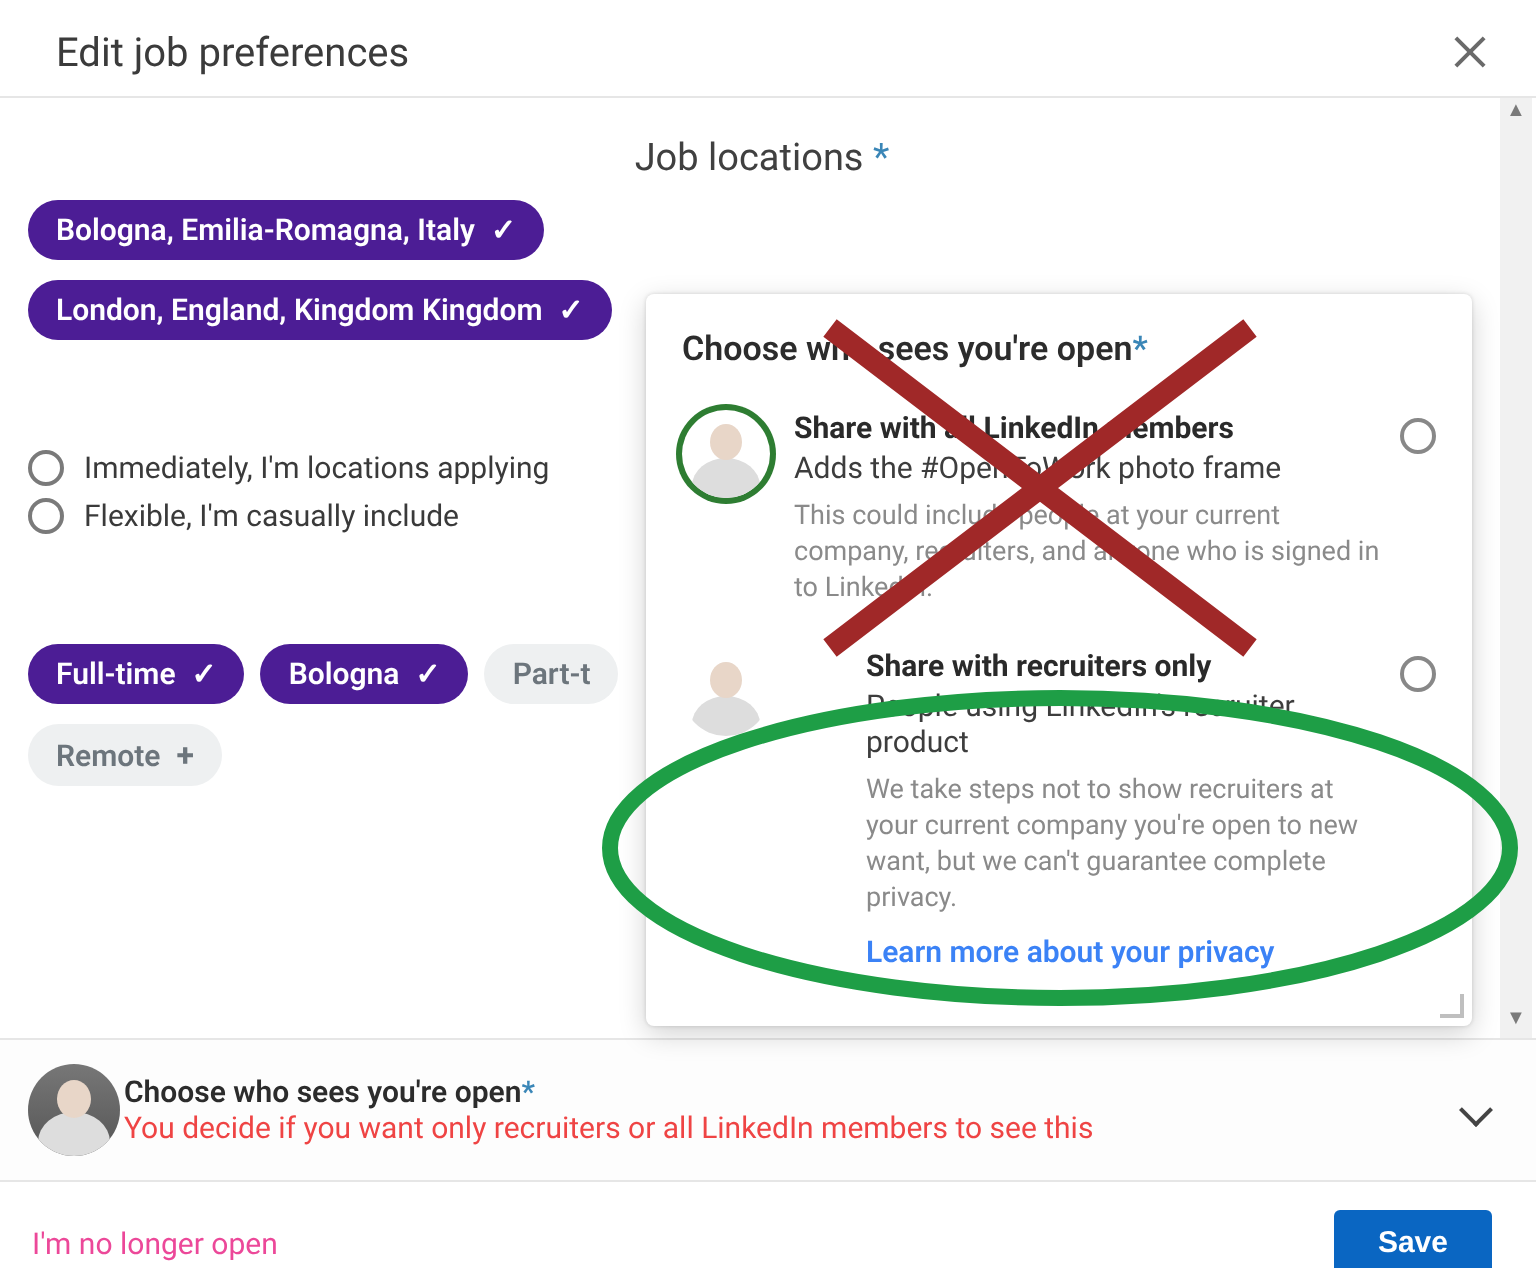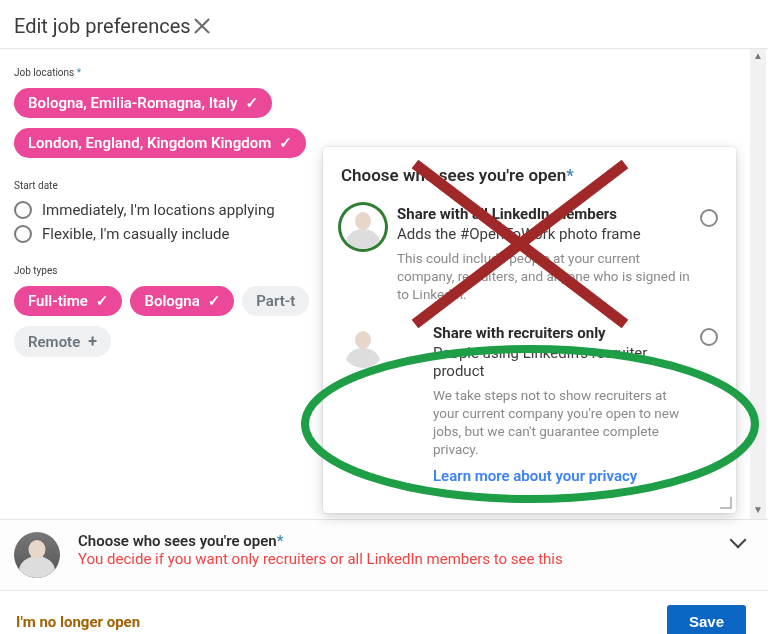--- a/index.html
+++ b/index.html
@@ -8,22 +8,22 @@
     font-family: -apple-system, BlinkMacSystemFont, "Segoe UI", Roboto, Helvetica, Arial, sans-serif;
     font-size: 14px;
     color: #1d1d1d;
     width: 768px;
     height: 634px;
     background: #fff;
     position: relative;
     overflow: hidden;
   }
   .header {
-    display:flex; align-items:center; justify-content:flex-start;
-    padding: 14px 22px 10px 14px;
+    display:flex; align-items:center; justify-content:space-between;
+    padding: 14px 22px 10px 28px;
     border-bottom: 1px solid #e6e6e6;
   }
   .header h1 { font-size:20px; font-weight:400; margin:0; color:#3b3b3b; }
   .close-x { width:22px; height:22px; color:#5e5e5e; cursor:pointer; position:relative; }
   .close-x::before, .close-x::after {
     content:""; position:absolute; left:10px; top:1px; width:2px; height:20px; background:#6a6a6a;
   }
   .close-x::before { transform:rotate(45deg); }
   .close-x::after { transform:rotate(-45deg); }
 
@@ -34,30 +34,30 @@
   }
   .scrollbar-track {
     position:absolute; right:2px; top:0; width:16px; height:470px; background:#f1f1f1;
   }
   .scrollbar-up, .scrollbar-down {
     position:absolute; left:0; width:16px; height:16px; text-align:center; line-height:14px; font-size:10px; color:#7a7a7a;
   }
   .scrollbar-up { top:0; }
   .scrollbar-down { bottom:0; }
 
-  .section-label { font-size:10px; color:#404040; margin-bottom:10px; }
+  .section-label { font-size:19px; color:#404040; margin-bottom:10px;text-align:center; }
   .asterisk { color:#3a86b7; }
 
   .pill-row { display:flex; flex-wrap:wrap; gap:8px; margin-bottom:10px; }
   .pill {
     display:inline-flex; align-items:center; gap:8px;
     border-radius:18px; padding:6px 14px; font-size:15px; font-weight:600;
     cursor:pointer;
   }
-  .pill.active { background:#ec4899; color:#fff; }
+  .pill.active { background:#4c1d95; color:#fff; }
   .pill.inactive { background:#eef0f1; color:#6c757c; }
   .tick { font-weight:700; }
   .plus { font-weight:700; font-size:16px; }
 
   .subsection { margin-top:22px; }
   .radio-row { display:flex; align-items:center; gap:10px; margin:6px 0; cursor:pointer; }
   .radio-circle { width:18px; height:18px; border:2px solid #7a7a7a; border-radius:50%; flex-shrink:0; }
   .radio-row span.label { font-size:15px; color:#3a3a3a; }
 
   
@@ -84,42 +84,42 @@
   .po-desc { font-size:13.5px; color:#8a8a8a; margin-top:6px; line-height:1.35; }
   .po-radio { position:absolute; right:0; top:4px; width:18px; height:18px; border:2px solid #888; border-radius:50%; }
   .po-link { color:#3b82f6; font-size:15px; font-weight:600; margin-top:8px; display:inline-block; cursor:pointer; }
   .po-corner { position:absolute; right:4px; bottom:4px; width:12px; height:12px; border-right:2px solid #bfbfbf; border-bottom:2px solid #bfbfbf; }
 
   
   .anno { position:absolute; z-index:200; pointer-events:none; }
 
   
   .summary {
-    display:flex; gap:18px;
+    display:flex; align-items:center; gap:2px;
     padding:12px 22px 12px 14px;
     border-top:1px solid #e6e6e6;
     border-bottom:1px solid #e6e6e6;
     background:#fdfdfd;
     position:relative;
   }
   .summary .avatar { width:46px; height:46px; border-radius:50%; background:linear-gradient(#777,#555); position:relative; overflow:hidden; flex-shrink:0;}
   .summary .avatar span.body { position:absolute; bottom:-8px; left:50%; transform:translateX(-50%); width:36px; height:30px; background:#ddd; border-radius:50% 50% 0 0;}
   .summary .avatar span.head { position:absolute; top:8px; left:50%; transform:translateX(-50%); width:17px; height:19px; background:#e8d6c8; border-radius:50%; }
   .summary-text { flex:1; }
   .summary-title { font-size:15px; font-weight:600; color:#2c2c2c; }
   .summary-desc { font-size:15px; color:#ef4444; }
   .chevron { width:16px; height:16px; position:relative; }
   .chevron::before { content:""; position:absolute; left:2px; top:2px; width:10px; height:10px; border-right:2px solid #444; border-bottom:2px solid #444; transform:rotate(45deg); }
 
   
   .footer {
     display:flex; align-items:center; justify-content:space-between;
     padding:14px 22px 14px 16px;
   }
-  .link-btn { color:#a16207; font-size:15px; font-weight:700; cursor:pointer; }
+  .link-btn { color:#ec4899; font-size:15px; font-weight:400; cursor:pointer; }
   .save-btn { background:#0a66c2; color:#fff; border:none; border-radius:3px; padding:8px 22px; font-size:15px; font-weight:600; cursor:pointer; }
 </style>
 </head>
 <body>
 
 <div class="header">
   <h1>Edit job preferences</h1>
   <div class="close-x"></div>
 </div>
 
@@ -196,21 +196,21 @@
     </div>
 
     <div class="po-opt" style="margin-bottom:8px;gap:48px;">
       <div class="po-avatar">
         <span class="body"></span>
           <span class="head"></span>
       </div>
       <div class="po-text">
         <div class="po-h">Share with recruiters only</div>
         <div class="po-sub">People using LinkedIn's recruiter product</div>
-        <div class="po-desc">We take steps not to show recruiters at your current company you're open to new jobs, but we can't guarantee complete privacy.</div>
+        <div class="po-desc">We take steps not to show recruiters at your current company you're open to new want, but we can't guarantee complete privacy.</div>
         <a class="po-link">Learn more about your privacy</a>
       </div>
       <div class="po-radio"></div>
     </div>
     <div class="po-corner"></div>
   </div>
 
   <svg class="anno" style="left:395px; top:95px;" width="250" height="200">
     <path d="M20 20 L230 180 M230 20 L20 180" stroke="#a02828" stroke-width="11" stroke-linecap="butt" fill="none"></path>
   </svg>

